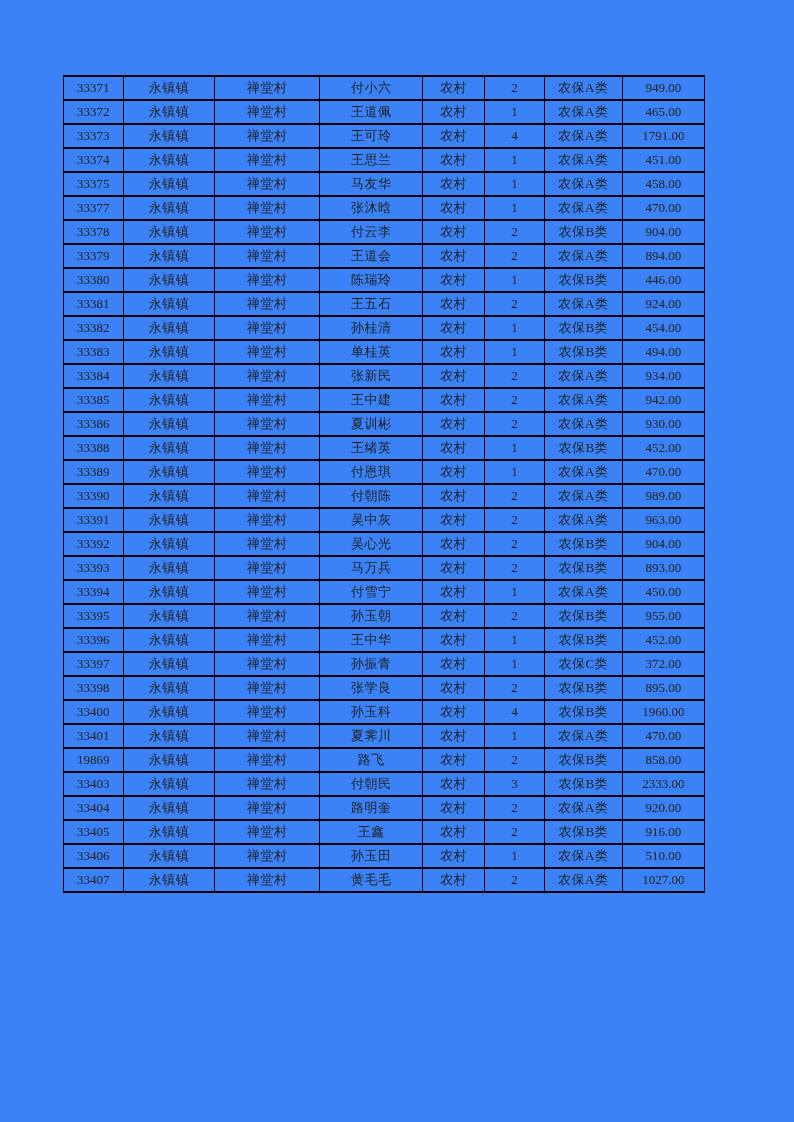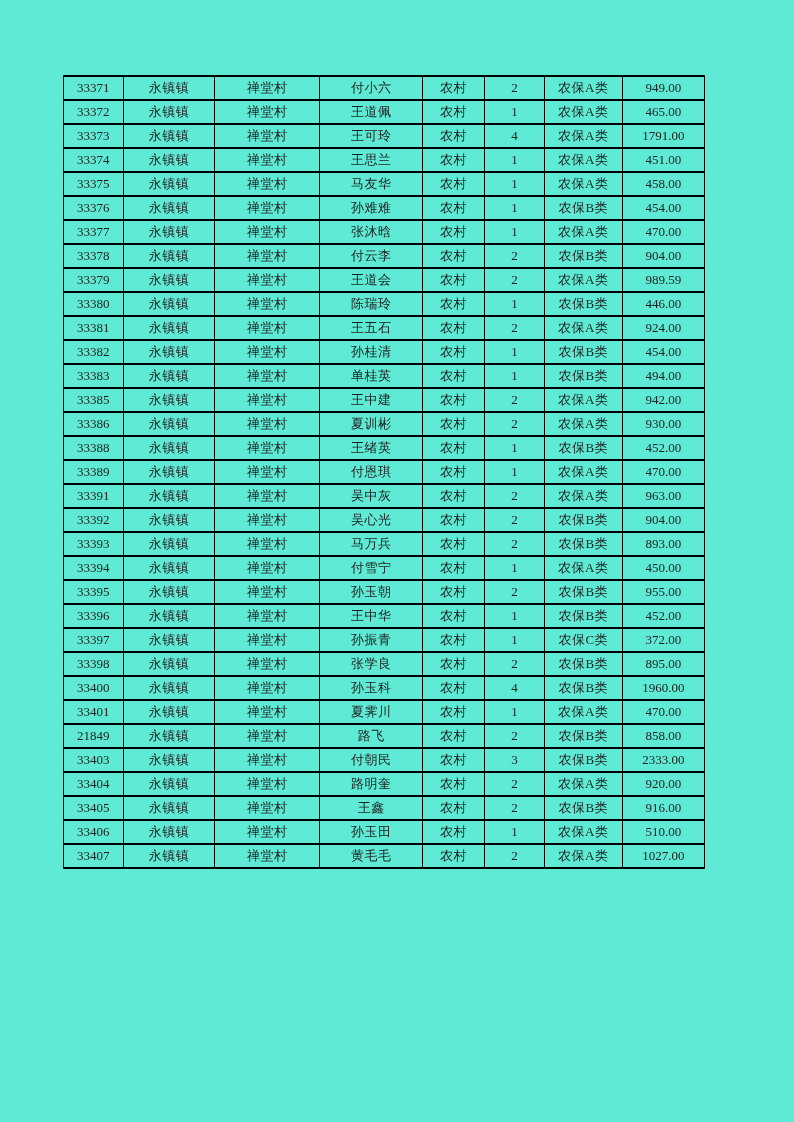--- a/index.html
+++ b/index.html
@@ -4,21 +4,21 @@
 <style>
   html, body {
     margin: 0;
     padding: 0;
     background: #ffffff;
   }
   .page {
     position: relative;
     width: 794px;
     height: 1122px;
-    background: #5eead4;
+    background: #3b82f6;
     overflow: hidden;
     font-family: "Liberation Serif", "DejaVu Serif", serif;
     color: #1a1a1a;
   }
   table.benefit-table {
     position: absolute;
     left: 63px;
     top: 75px;
     width: 642px;
     border-collapse: collapse;
@@ -107,154 +107,164 @@
     <td class="num">33375</td>
     <td>永镇镇</td>
     <td>禅堂村</td>
     <td>马友华</td>
     <td>农村</td>
     <td class="num">1</td>
     <td>农保A类</td>
     <td class="num">458.00</td>
   </tr>
 
-  <tr>
-    <td class="num">33376</td>
-    <td>永镇镇</td>
-    <td>禅堂村</td>
-    <td>孙难难</td>
+
+  <tr>
+    <td class="num">33377</td>
+    <td>永镇镇</td>
+    <td>禅堂村</td>
+    <td>张沐晗</td>
+    <td>农村</td>
+    <td class="num">1</td>
+    <td>农保A类</td>
+    <td class="num">470.00</td>
+  </tr>
+
+  <tr>
+    <td class="num">33378</td>
+    <td>永镇镇</td>
+    <td>禅堂村</td>
+    <td>付云李</td>
+    <td>农村</td>
+    <td class="num">2</td>
+    <td>农保B类</td>
+    <td class="num">904.00</td>
+  </tr>
+
+  <tr>
+    <td class="num">33379</td>
+    <td>永镇镇</td>
+    <td>禅堂村</td>
+    <td>王道会</td>
+    <td>农村</td>
+    <td class="num">2</td>
+    <td>农保A类</td>
+    <td class="num">894.00</td>
+  </tr>
+
+  <tr>
+    <td class="num">33380</td>
+    <td>永镇镇</td>
+    <td>禅堂村</td>
+    <td>陈瑞玲</td>
+    <td>农村</td>
+    <td class="num">1</td>
+    <td>农保B类</td>
+    <td class="num">446.00</td>
+  </tr>
+
+  <tr>
+    <td class="num">33381</td>
+    <td>永镇镇</td>
+    <td>禅堂村</td>
+    <td>王五石</td>
+    <td>农村</td>
+    <td class="num">2</td>
+    <td>农保A类</td>
+    <td class="num">924.00</td>
+  </tr>
+
+  <tr>
+    <td class="num">33382</td>
+    <td>永镇镇</td>
+    <td>禅堂村</td>
+    <td>孙桂清</td>
     <td>农村</td>
     <td class="num">1</td>
     <td>农保B类</td>
     <td class="num">454.00</td>
   </tr>
 
   <tr>
-    <td class="num">33377</td>
-    <td>永镇镇</td>
-    <td>禅堂村</td>
-    <td>张沐晗</td>
+    <td class="num">33383</td>
+    <td>永镇镇</td>
+    <td>禅堂村</td>
+    <td>单桂英</td>
+    <td>农村</td>
+    <td class="num">1</td>
+    <td>农保B类</td>
+    <td class="num">494.00</td>
+  </tr>
+
+  <tr>
+    <td class="num">33384</td>
+    <td>永镇镇</td>
+    <td>禅堂村</td>
+    <td>张新民</td>
+    <td>农村</td>
+    <td class="num">2</td>
+    <td>农保A类</td>
+    <td class="num">934.00</td>
+  </tr>
+
+  <tr>
+    <td class="num">33385</td>
+    <td>永镇镇</td>
+    <td>禅堂村</td>
+    <td>王中建</td>
+    <td>农村</td>
+    <td class="num">2</td>
+    <td>农保A类</td>
+    <td class="num">942.00</td>
+  </tr>
+
+  <tr>
+    <td class="num">33386</td>
+    <td>永镇镇</td>
+    <td>禅堂村</td>
+    <td>夏训彬</td>
+    <td>农村</td>
+    <td class="num">2</td>
+    <td>农保A类</td>
+    <td class="num">930.00</td>
+  </tr>
+
+
+  <tr>
+    <td class="num">33388</td>
+    <td>永镇镇</td>
+    <td>禅堂村</td>
+    <td>王绪英</td>
+    <td>农村</td>
+    <td class="num">1</td>
+    <td>农保B类</td>
+    <td class="num">452.00</td>
+  </tr>
+
+  <tr>
+    <td class="num">33389</td>
+    <td>永镇镇</td>
+    <td>禅堂村</td>
+    <td>付恩琪</td>
     <td>农村</td>
     <td class="num">1</td>
     <td>农保A类</td>
     <td class="num">470.00</td>
   </tr>
 
   <tr>
-    <td class="num">33378</td>
-    <td>永镇镇</td>
-    <td>禅堂村</td>
-    <td>付云李</td>
-    <td>农村</td>
-    <td class="num">2</td>
-    <td>农保B类</td>
-    <td class="num">904.00</td>
-  </tr>
-
-  <tr>
-    <td class="num">33379</td>
-    <td>永镇镇</td>
-    <td>禅堂村</td>
-    <td>王道会</td>
-    <td>农村</td>
-    <td class="num">2</td>
-    <td>农保A类</td>
-    <td class="num">989.59</td>
-  </tr>
-
-  <tr>
-    <td class="num">33380</td>
-    <td>永镇镇</td>
-    <td>禅堂村</td>
-    <td>陈瑞玲</td>
-    <td>农村</td>
-    <td class="num">1</td>
-    <td>农保B类</td>
-    <td class="num">446.00</td>
-  </tr>
-
-  <tr>
-    <td class="num">33381</td>
-    <td>永镇镇</td>
-    <td>禅堂村</td>
-    <td>王五石</td>
-    <td>农村</td>
-    <td class="num">2</td>
-    <td>农保A类</td>
-    <td class="num">924.00</td>
-  </tr>
-
-  <tr>
-    <td class="num">33382</td>
-    <td>永镇镇</td>
-    <td>禅堂村</td>
-    <td>孙桂清</td>
-    <td>农村</td>
-    <td class="num">1</td>
-    <td>农保B类</td>
-    <td class="num">454.00</td>
-  </tr>
-
-  <tr>
-    <td class="num">33383</td>
-    <td>永镇镇</td>
-    <td>禅堂村</td>
-    <td>单桂英</td>
-    <td>农村</td>
-    <td class="num">1</td>
-    <td>农保B类</td>
-    <td class="num">494.00</td>
-  </tr>
-
-
-  <tr>
-    <td class="num">33385</td>
-    <td>永镇镇</td>
-    <td>禅堂村</td>
-    <td>王中建</td>
-    <td>农村</td>
-    <td class="num">2</td>
-    <td>农保A类</td>
-    <td class="num">942.00</td>
-  </tr>
-
-  <tr>
-    <td class="num">33386</td>
-    <td>永镇镇</td>
-    <td>禅堂村</td>
-    <td>夏训彬</td>
-    <td>农村</td>
-    <td class="num">2</td>
-    <td>农保A类</td>
-    <td class="num">930.00</td>
-  </tr>
-
-
-  <tr>
-    <td class="num">33388</td>
-    <td>永镇镇</td>
-    <td>禅堂村</td>
-    <td>王绪英</td>
-    <td>农村</td>
-    <td class="num">1</td>
-    <td>农保B类</td>
-    <td class="num">452.00</td>
-  </tr>
-
-  <tr>
-    <td class="num">33389</td>
-    <td>永镇镇</td>
-    <td>禅堂村</td>
-    <td>付恩琪</td>
-    <td>农村</td>
-    <td class="num">1</td>
-    <td>农保A类</td>
-    <td class="num">470.00</td>
-  </tr>
-
+    <td class="num">33390</td>
+    <td>永镇镇</td>
+    <td>禅堂村</td>
+    <td>付朝陈</td>
+    <td>农村</td>
+    <td class="num">2</td>
+    <td>农保A类</td>
+    <td class="num">989.00</td>
+  </tr>
 
   <tr>
     <td class="num">33391</td>
     <td>永镇镇</td>
     <td>禅堂村</td>
     <td>吴中灰</td>
     <td>农村</td>
     <td class="num">2</td>
     <td>农保A类</td>
     <td class="num">963.00</td>
@@ -354,21 +364,21 @@
     <td>永镇镇</td>
     <td>禅堂村</td>
     <td>夏霁川</td>
     <td>农村</td>
     <td class="num">1</td>
     <td>农保A类</td>
     <td class="num">470.00</td>
   </tr>
 
   <tr>
-    <td class="num">21849</td>
+    <td class="num">19869</td>
     <td>永镇镇</td>
     <td>禅堂村</td>
     <td>路飞</td>
     <td>农村</td>
     <td class="num">2</td>
     <td>农保B类</td>
     <td class="num">858.00</td>
   </tr>
 
   <tr>

